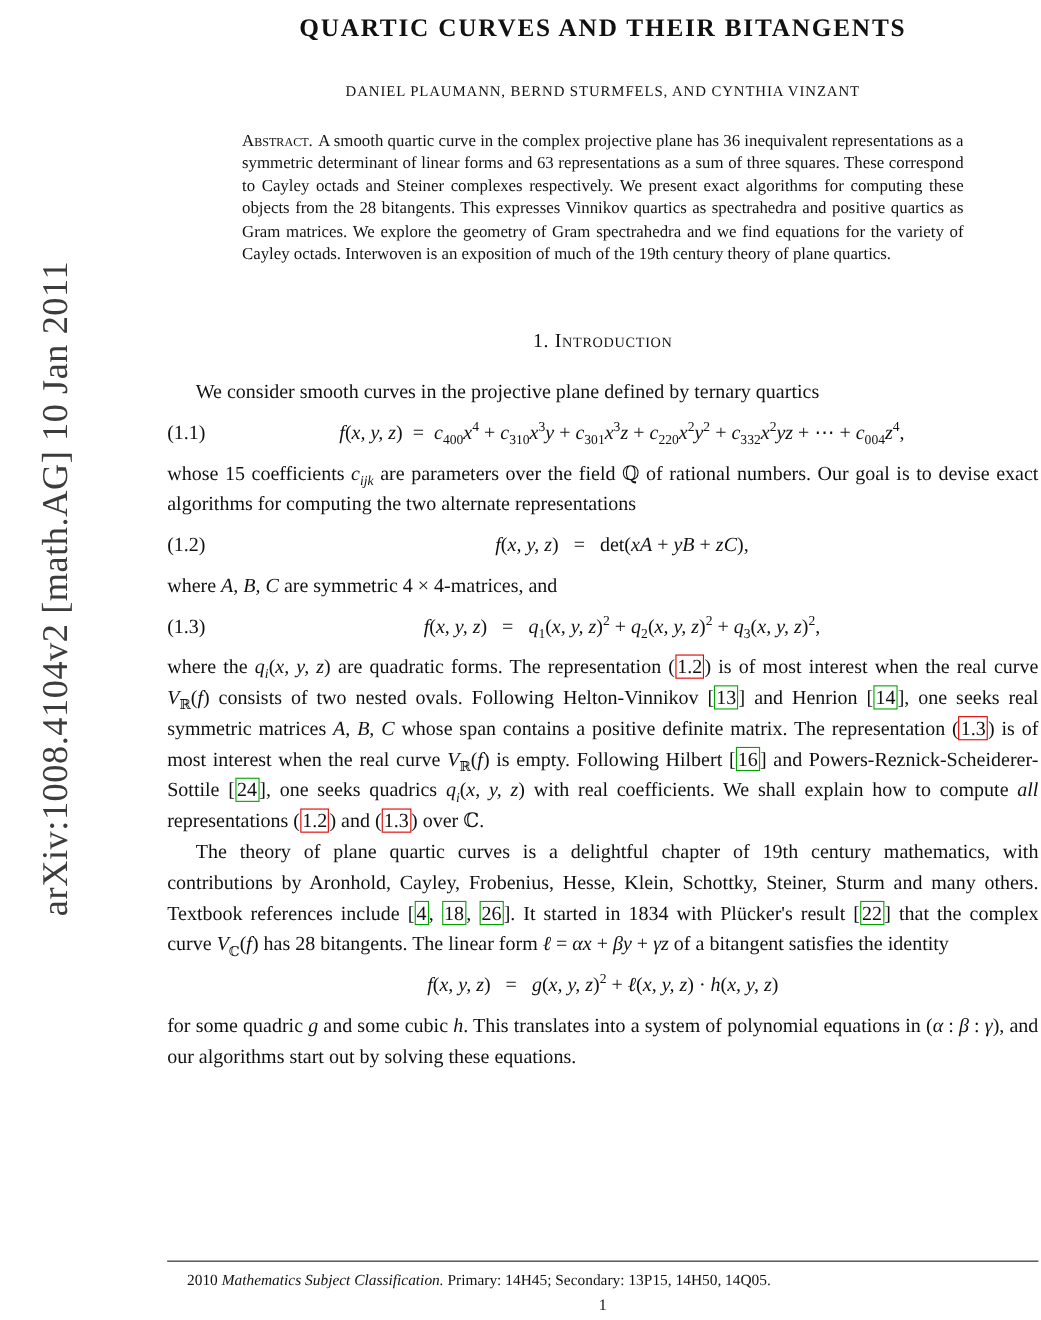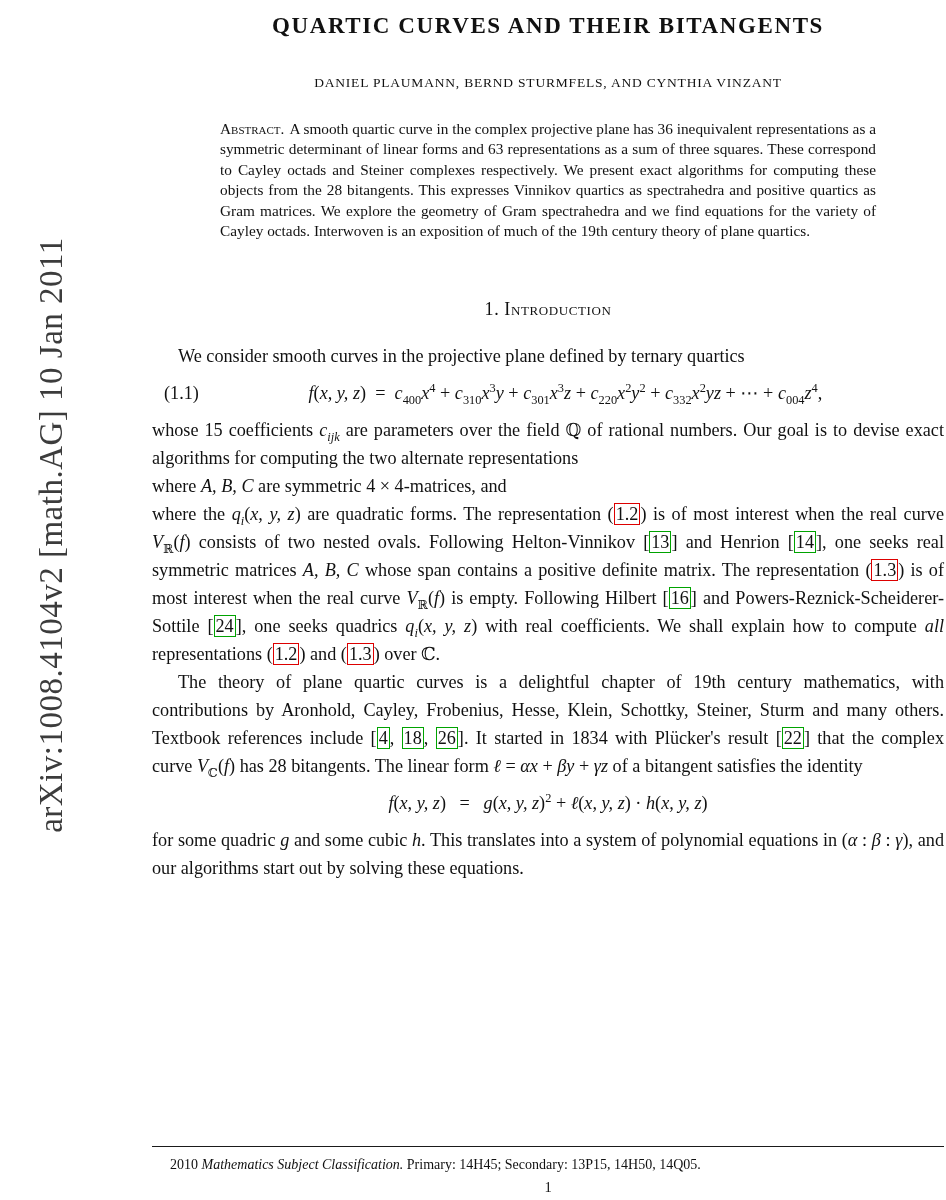--- a/index.html
+++ b/index.html
@@ -60,21 +60,21 @@
     line-height: 28px;
     text-align: justify;
     margin: 0;
   }
   p.indent { text-indent: 26px; }
   .equation {
     display: flex;
     align-items: baseline;
     font-size: 18.2px;
     line-height: 28px;
-    margin: 9px 12px;
+    margin: 9px 0;
   }
   .eq-number { flex: 0 0 auto; }
   .eq-formula { flex: 1 1 auto; text-align: center; }
   sub, sup { font-size: 68%; line-height: 0; }
   i { font-style: italic; }
   .cite {
     border: 1px solid var(--citation-box, #00a300);
     padding: 0 1px;
   }
   .eqref {
@@ -117,23 +117,31 @@
 
   <p class="body indent">We consider smooth curves in the projective plane defined by ternary quartics</p>
 
   <div class="equation">
     <span class="eq-number">(1.1)</span>
     <span class="eq-formula"><i>f</i>(<i>x, y, z</i>) &nbsp;=&nbsp; <i>c</i><sub>400</sub><i>x</i><sup>4</sup> + <i>c</i><sub>310</sub><i>x</i><sup>3</sup><i>y</i> + <i>c</i><sub>301</sub><i>x</i><sup>3</sup><i>z</i> + <i>c</i><sub>220</sub><i>x</i><sup>2</sup><i>y</i><sup>2</sup> + <i>c</i><sub>332</sub><i>x</i><sup>2</sup><i>yz</i> + ⋯ + <i>c</i><sub>004</sub><i>z</i><sup>4</sup>,</span>
   </div>
 
   <p class="body">whose 15 coefficients <i>c<sub>ijk</sub></i> are parameters over the field ℚ of rational numbers. Our goal is to devise exact algorithms for computing the two alternate representations</p>
 
+  <div class="equation">
+    <span class="eq-number">(1.2)</span>
+    <span class="eq-formula"><i>f</i>(<i>x, y, z</i>) &nbsp;&nbsp;=&nbsp;&nbsp; det(<i>xA</i> + <i>yB</i> + <i>zC</i>),</span>
+  </div>
 
   <p class="body">where <i>A, B, C</i> are symmetric 4 × 4-matrices, and</p>
 
+  <div class="equation">
+    <span class="eq-number">(1.3)</span>
+    <span class="eq-formula"><i>f</i>(<i>x, y, z</i>) &nbsp;&nbsp;=&nbsp;&nbsp; <i>q</i><sub>1</sub>(<i>x, y, z</i>)<sup>2</sup> + <i>q</i><sub>2</sub>(<i>x, y, z</i>)<sup>2</sup> + <i>q</i><sub>3</sub>(<i>x, y, z</i>)<sup>2</sup>,</span>
+  </div>
 
   <p class="body">where the <i>q<sub>i</sub></i>(<i>x, y, z</i>) are quadratic forms. The representation (<span class="eqref">1.2</span>) is of most interest when the real curve <i>V</i><sub>ℝ</sub>(<i>f</i>) consists of two nested ovals. Following Helton-Vinnikov [<span class="cite">13</span>] and Henrion [<span class="cite">14</span>], one seeks real symmetric matrices <i>A, B, C</i> whose span contains a positive definite matrix. The representation (<span class="eqref">1.3</span>) is of most interest when the real curve <i>V</i><sub>ℝ</sub>(<i>f</i>) is empty. Following Hilbert [<span class="cite">16</span>] and Powers-Reznick-Scheiderer-Sottile [<span class="cite">24</span>], one seeks quadrics <i>q<sub>i</sub></i>(<i>x, y, z</i>) with real coefficients. We shall explain how to compute <i>all</i> representations (<span class="eqref">1.2</span>) and (<span class="eqref">1.3</span>) over ℂ.</p>
 
   <p class="body indent">The theory of plane quartic curves is a delightful chapter of 19th century mathematics, with contributions by Aronhold, Cayley, Frobenius, Hesse, Klein, Schottky, Steiner, Sturm and many others. Textbook references include [<span class="cite">4</span>, <span class="cite">18</span>, <span class="cite">26</span>]. It started in 1834 with Plücker's result [<span class="cite">22</span>] that the complex curve <i>V</i><sub>ℂ</sub>(<i>f</i>) has 28 bitangents. The linear form <i>ℓ</i> = <i>αx</i> + <i>βy</i> + <i>γz</i> of a bitangent satisfies the identity</p>
 
   <div class="equation">
     <span class="eq-formula"><i>f</i>(<i>x, y, z</i>) &nbsp;&nbsp;=&nbsp;&nbsp; <i>g</i>(<i>x, y, z</i>)<sup>2</sup> + <i>ℓ</i>(<i>x, y, z</i>) · <i>h</i>(<i>x, y, z</i>)</span>
   </div>
 
   <p class="body">for some quadric <i>g</i> and some cubic <i>h</i>. This translates into a system of polynomial equations in (<i>α</i> : <i>β</i> : <i>γ</i>), and our algorithms start out by solving these equations.</p>

